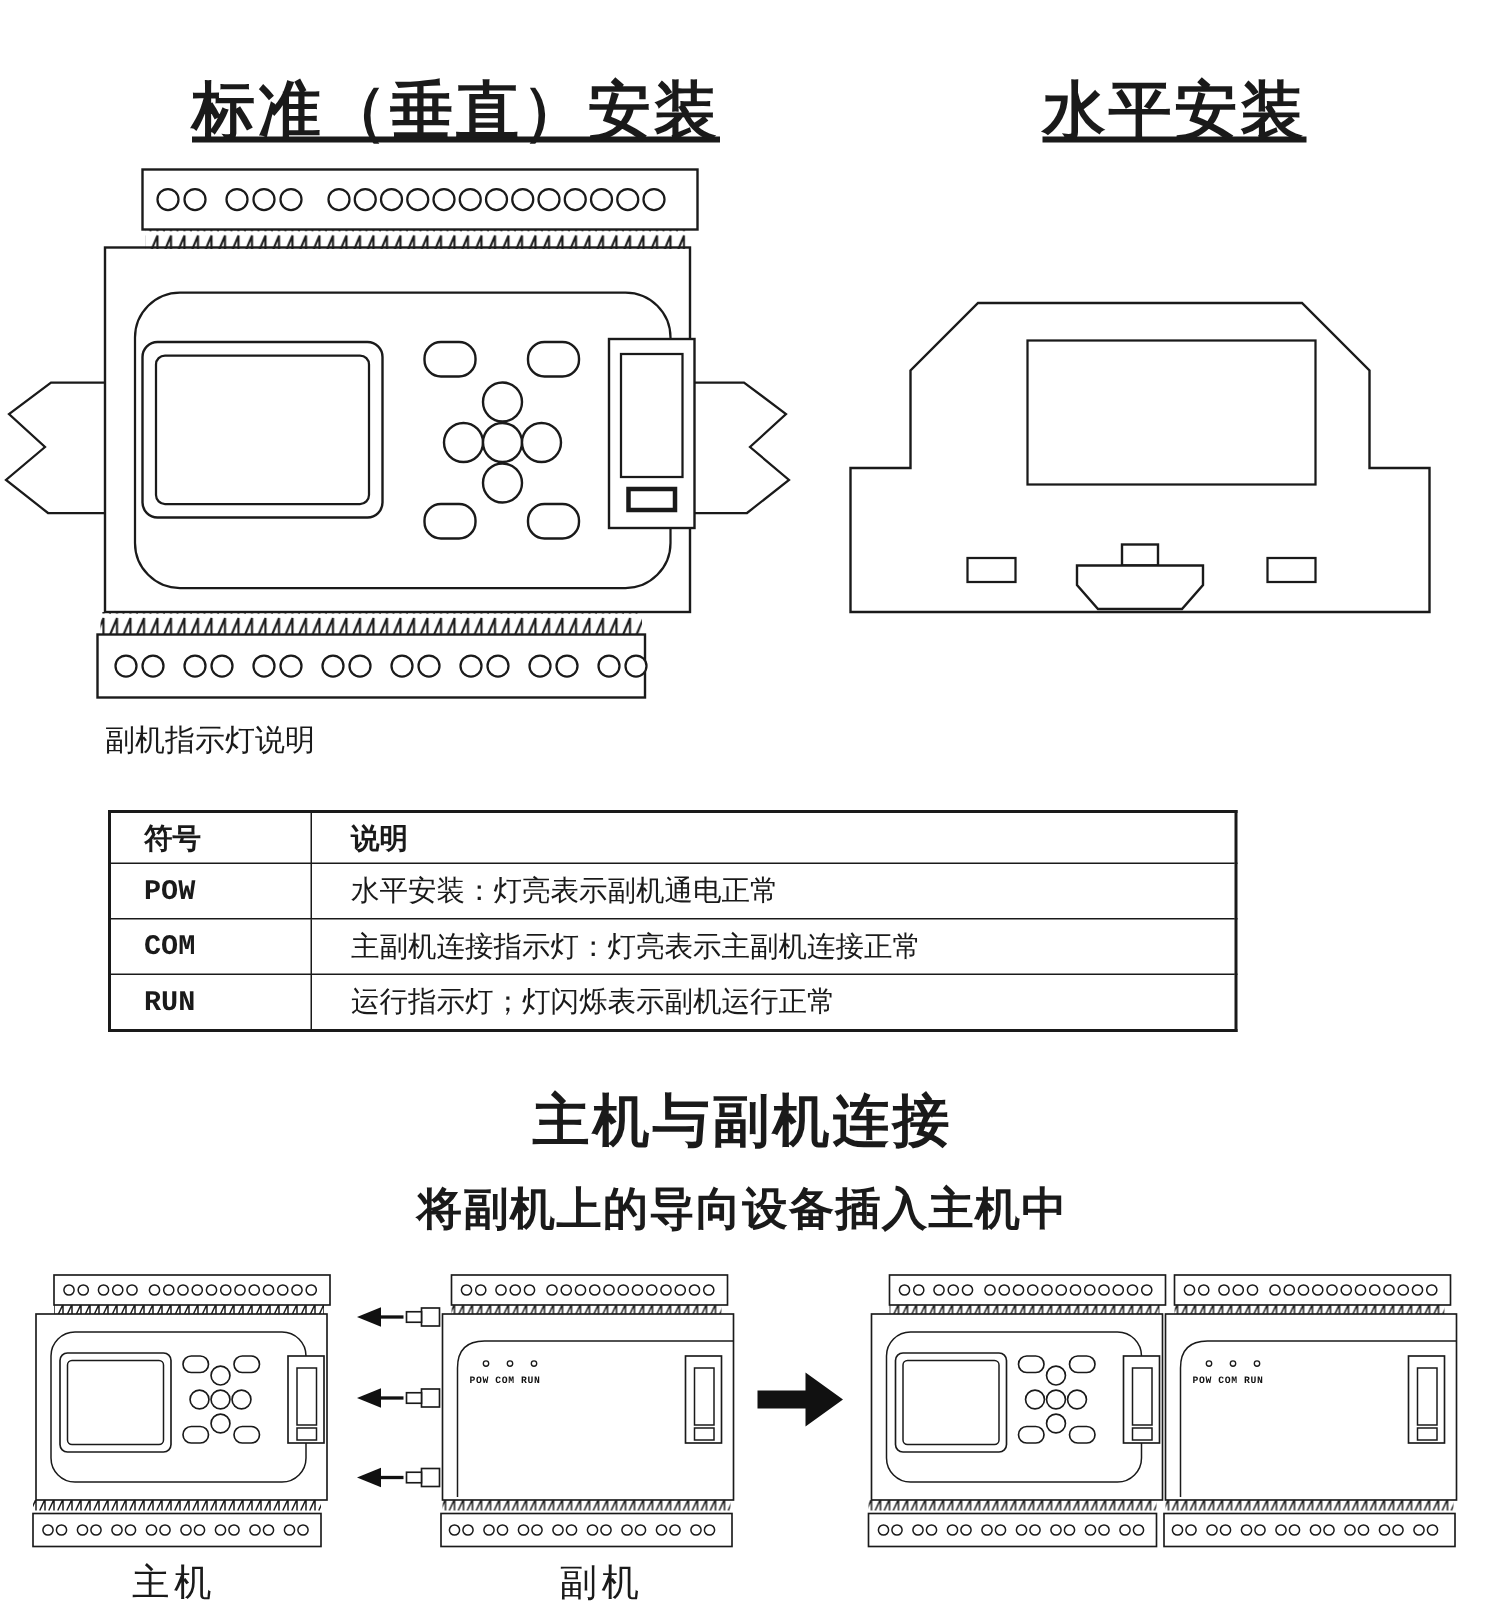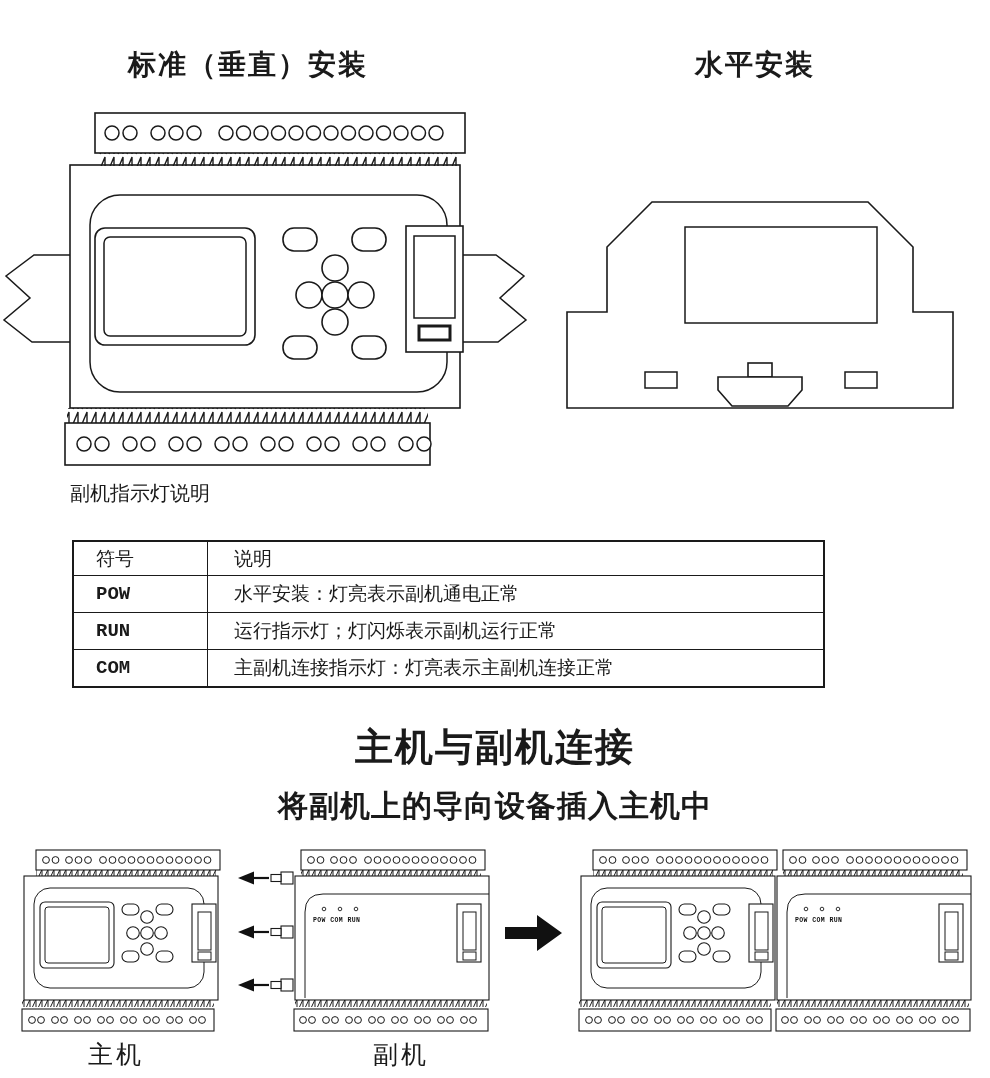--- a/index.html
+++ b/index.html
@@ -1,33 +1,33 @@
 <!DOCTYPE html>
 <html lang="zh"><head>
 <meta charset="utf-8">
 <style>
   html,body{margin:0;padding:0;background:#fff;}
   .page{position:relative;width:990px;height:1078px;background:#fff;color:#1a1a1a;
         font-family:"Liberation Sans",sans-serif;overflow:hidden;}
   .abs{position:absolute;}
 
   
-  .h-top{position:absolute;font-size:28px;font-weight:700;letter-spacing:2px;white-space:nowrap;}
+  .h-top{position:absolute;font-size:42px;font-weight:700;letter-spacing:2px;white-space:nowrap;text-decoration:underline;}
   .title-main{position:absolute;left:0;top:722px;width:990px;text-align:center;
               font-size:38px;font-weight:800;letter-spacing:2px;}
   .subtitle{position:absolute;left:0;top:786px;width:990px;text-align:center;
             font-size:30px;font-weight:700;letter-spacing:1px;}
   .caption{position:absolute;left:70px;top:480px;font-size:20px;}
   .unit-label{position:absolute;font-size:25px;font-weight:400;letter-spacing:3px;}
 
   
   table.ind{border-collapse:collapse;position:absolute;left:72px;top:540px;
             border:2px solid #1a1a1a;}
   table.ind th,table.ind td{border:1.6px solid #1a1a1a;text-align:left;vertical-align:middle;}
-  table.ind th{font-weight:400;font-size:19px;height:31px;}
+  table.ind th{font-weight:700;font-size:19px;height:31px;}
   table.ind td{font-size:19px;height:34px;}
   .c1{width:110px;}
   .c2{width:588px;}
   th.c1,td.sym{padding-left:22px;font-weight:bold;}
   th.c2,td.desc{padding-left:26px;}
   td.sym{font-family:"Liberation Mono",monospace;font-size:18px;}
 
   
   .ln{fill:none;stroke:#1a1a1a;stroke-width:1.5;}
   .box{fill:#fff;stroke:#1a1a1a;stroke-width:1.6;}
@@ -146,26 +146,26 @@
         <th class="c1">符号</th>
         <th class="c2">说明</th>
       </tr>
     </thead>
     <tbody>
       <tr>
         <td class="sym">POW</td>
         <td class="desc">水平安装：灯亮表示副机通电正常</td>
       </tr>
       <tr>
+        <td class="sym">COM</td>
+        <td class="desc">主副机连接指示灯：灯亮表示主副机连接正常</td>
+      </tr>
+      <tr>
         <td class="sym">RUN</td>
         <td class="desc">运行指示灯；灯闪烁表示副机运行正常</td>
-      </tr>
-      <tr>
-        <td class="sym">COM</td>
-        <td class="desc">主副机连接指示灯：灯亮表示主副机连接正常</td>
       </tr>
     </tbody>
   </table>
 
   <div class="title-main">主机与副机连接</div>
   <div class="subtitle">将副机上的导向设备插入主机中</div>
 
   <svg class="abs" style="left:0;top:845px" width="990" height="198" viewBox="0 0 990 198">
     <defs>
       <pattern id="crimpB" width="6" height="10" patternUnits="userSpaceOnUse">

